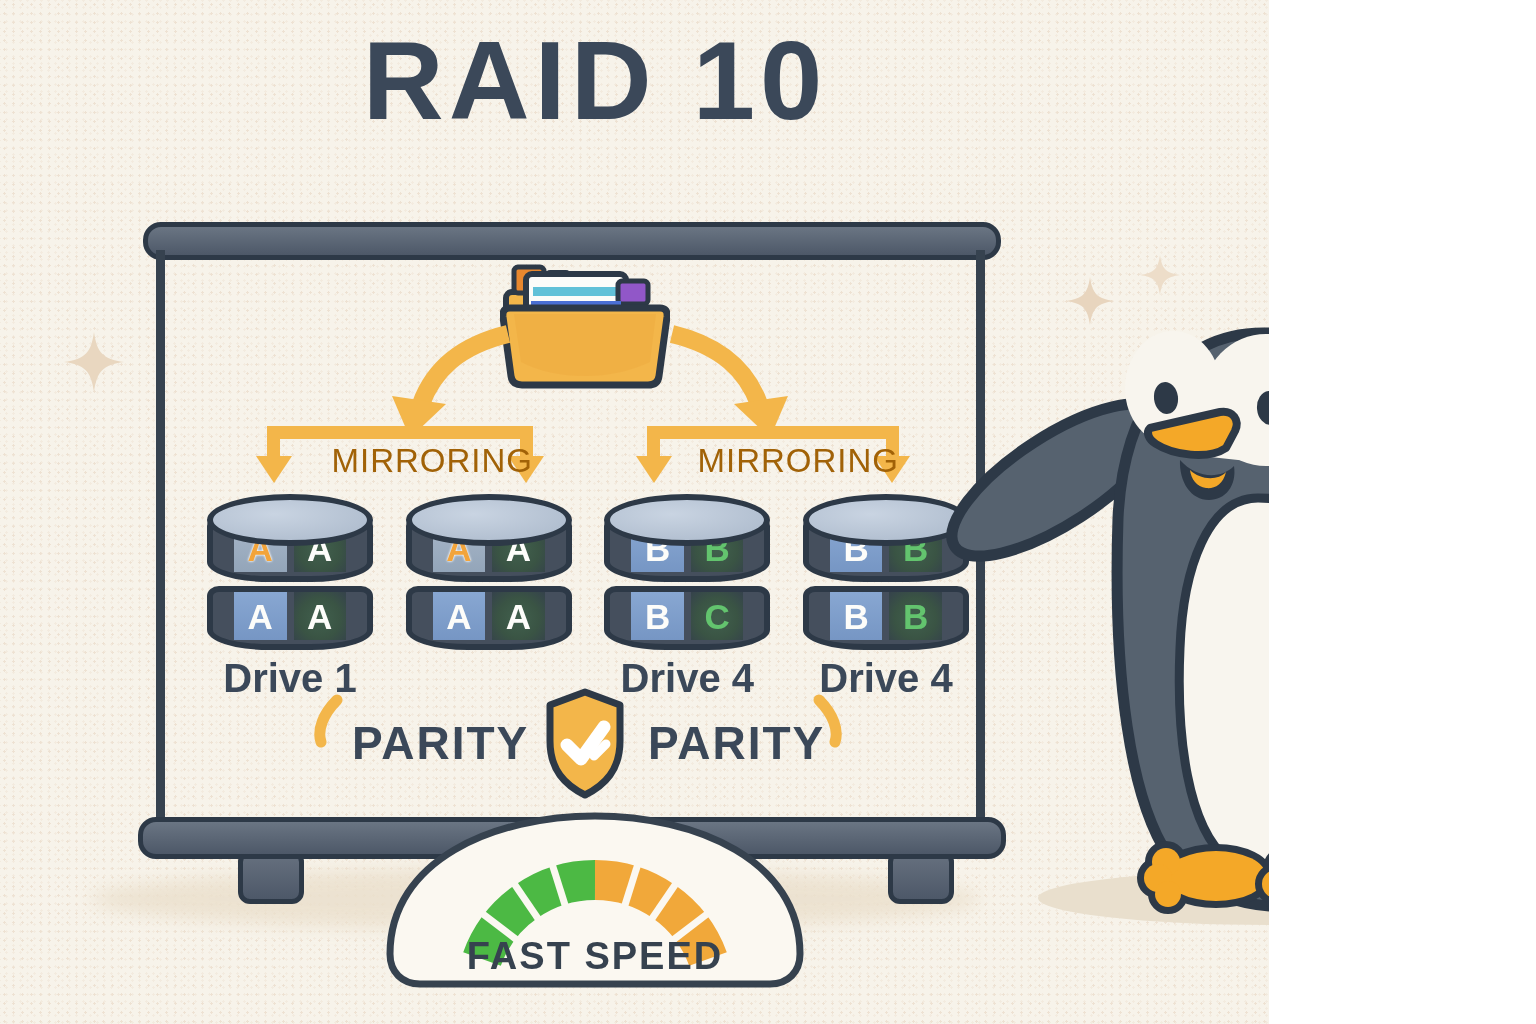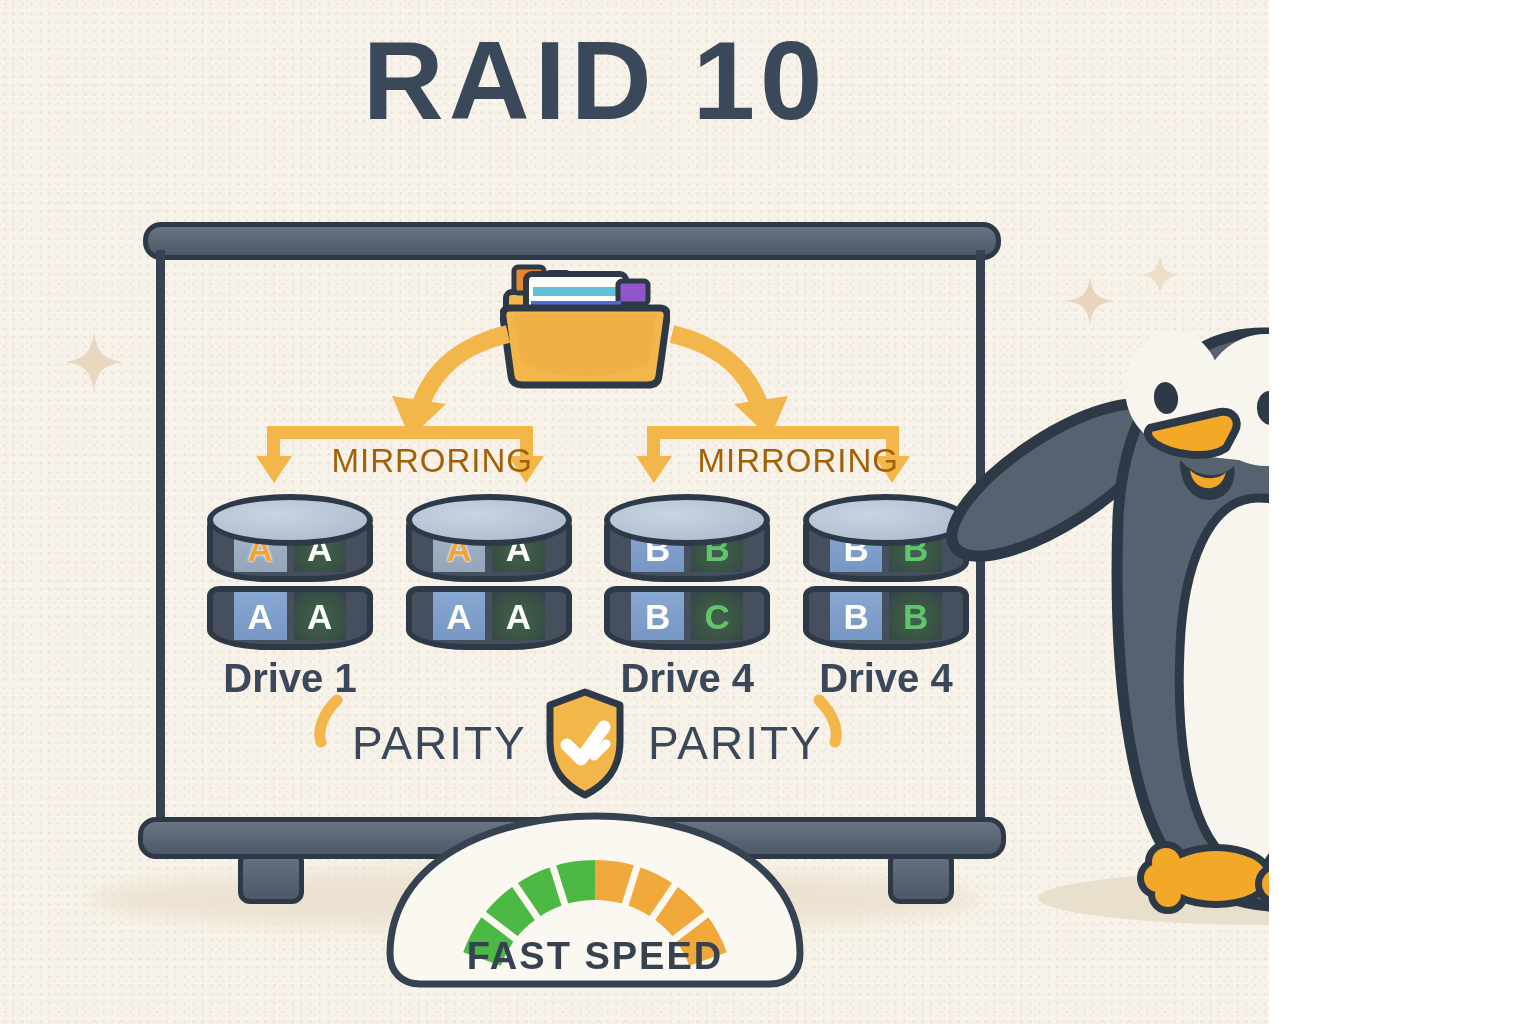--- a/index.html
+++ b/index.html
@@ -46,21 +46,21 @@
   .cell{flex:1;display:flex;align-items:center;justify-content:center}
   .cell span{font-size:35px;font-weight:bold;line-height:1}
   .p-steel{background:linear-gradient(#a7b6c8,#93a5b9)}
   .p-blue{background:linear-gradient(#88a7d2,#7696c4)}
   .p-gdark{background:radial-gradient(circle at 50% 55%,#41604d 0%,#3a5444 55%,#35424c 100%)}
   .l-orange{color:#f2a43b;text-shadow:0 0 3px #ffffff,0 0 2px #ffffff}
   .l-white{color:#fdfdfa}
   .l-green{color:#63c46e}
   .drive-label{margin-top:4px;font-size:40px;font-weight:bold;color:#3b4859}
   
-  .parity-text{font-size:46px;font-weight:normal;letter-spacing:2px;color:#3b4859;z-index:1;text-align:right}
+  .parity-text{font-size:46px;font-weight:bold;letter-spacing:2px;color:#3b4859;z-index:1;text-align:right}
   
   .z1{z-index:1}.z3{z-index:3}.z4{z-index:4}
 </style>
 </head>
 <body>
 
 <div class="stage">
 
   <div class="abs board-shadow"></div>
 

